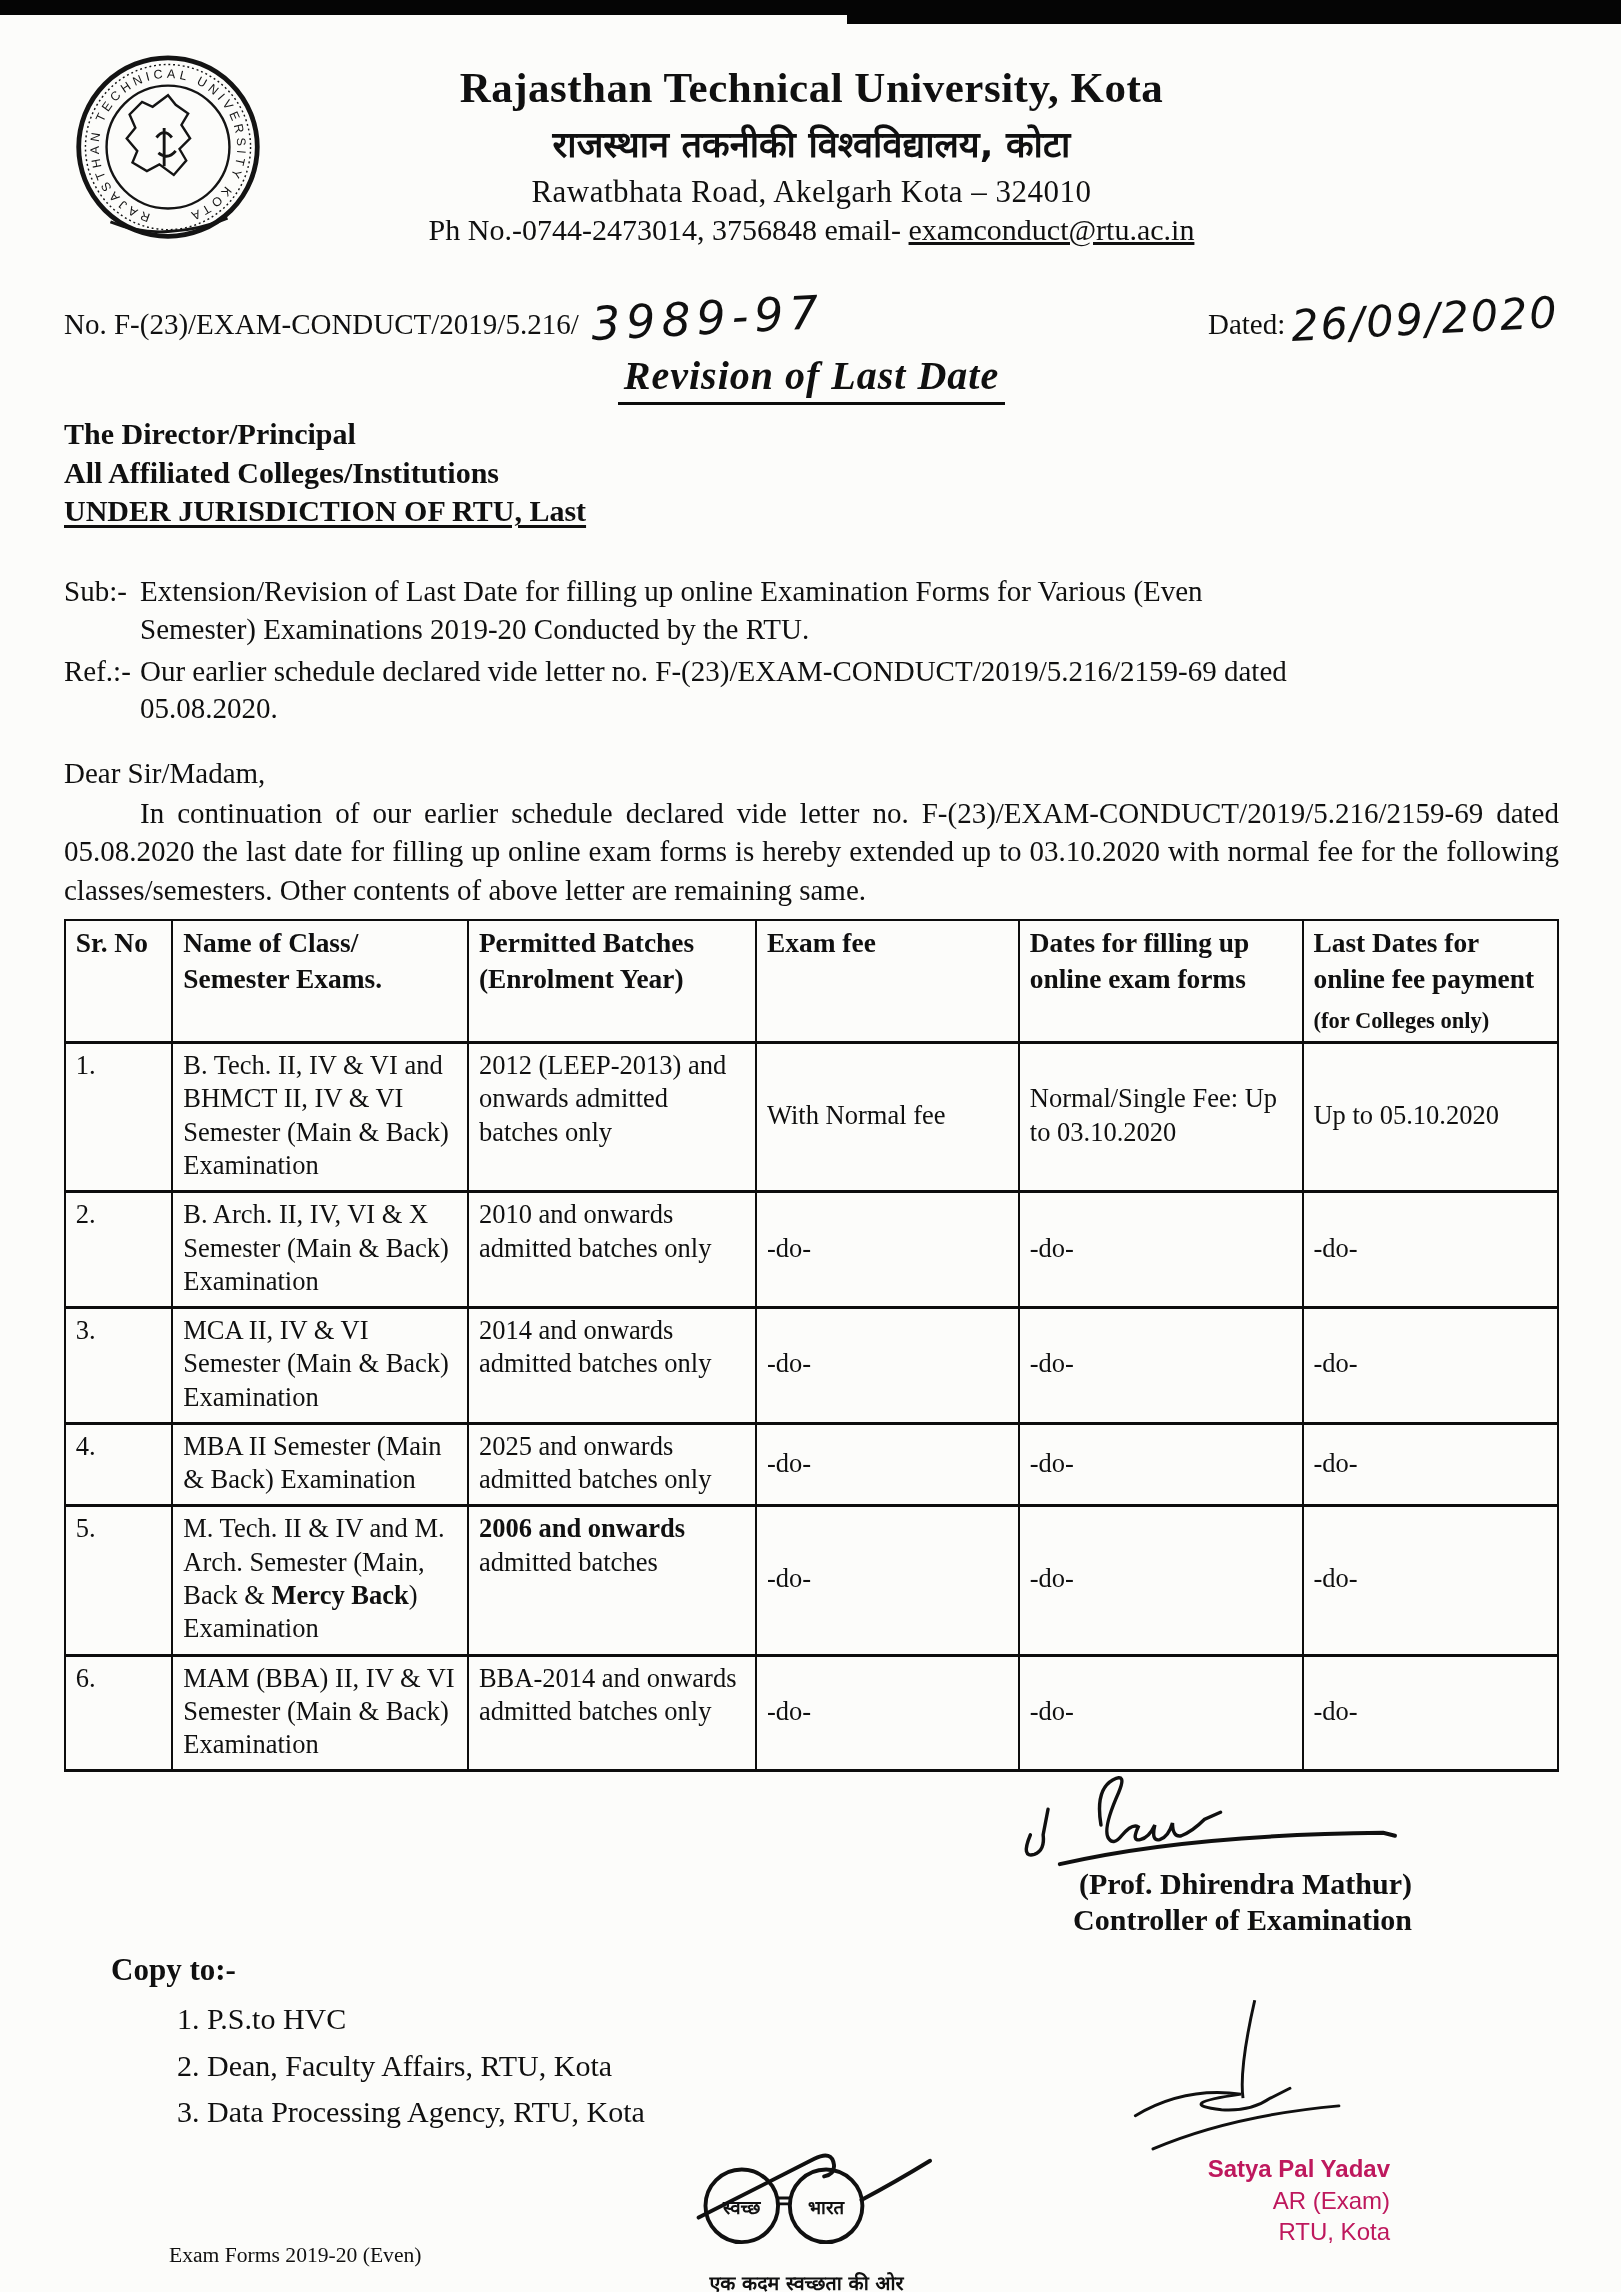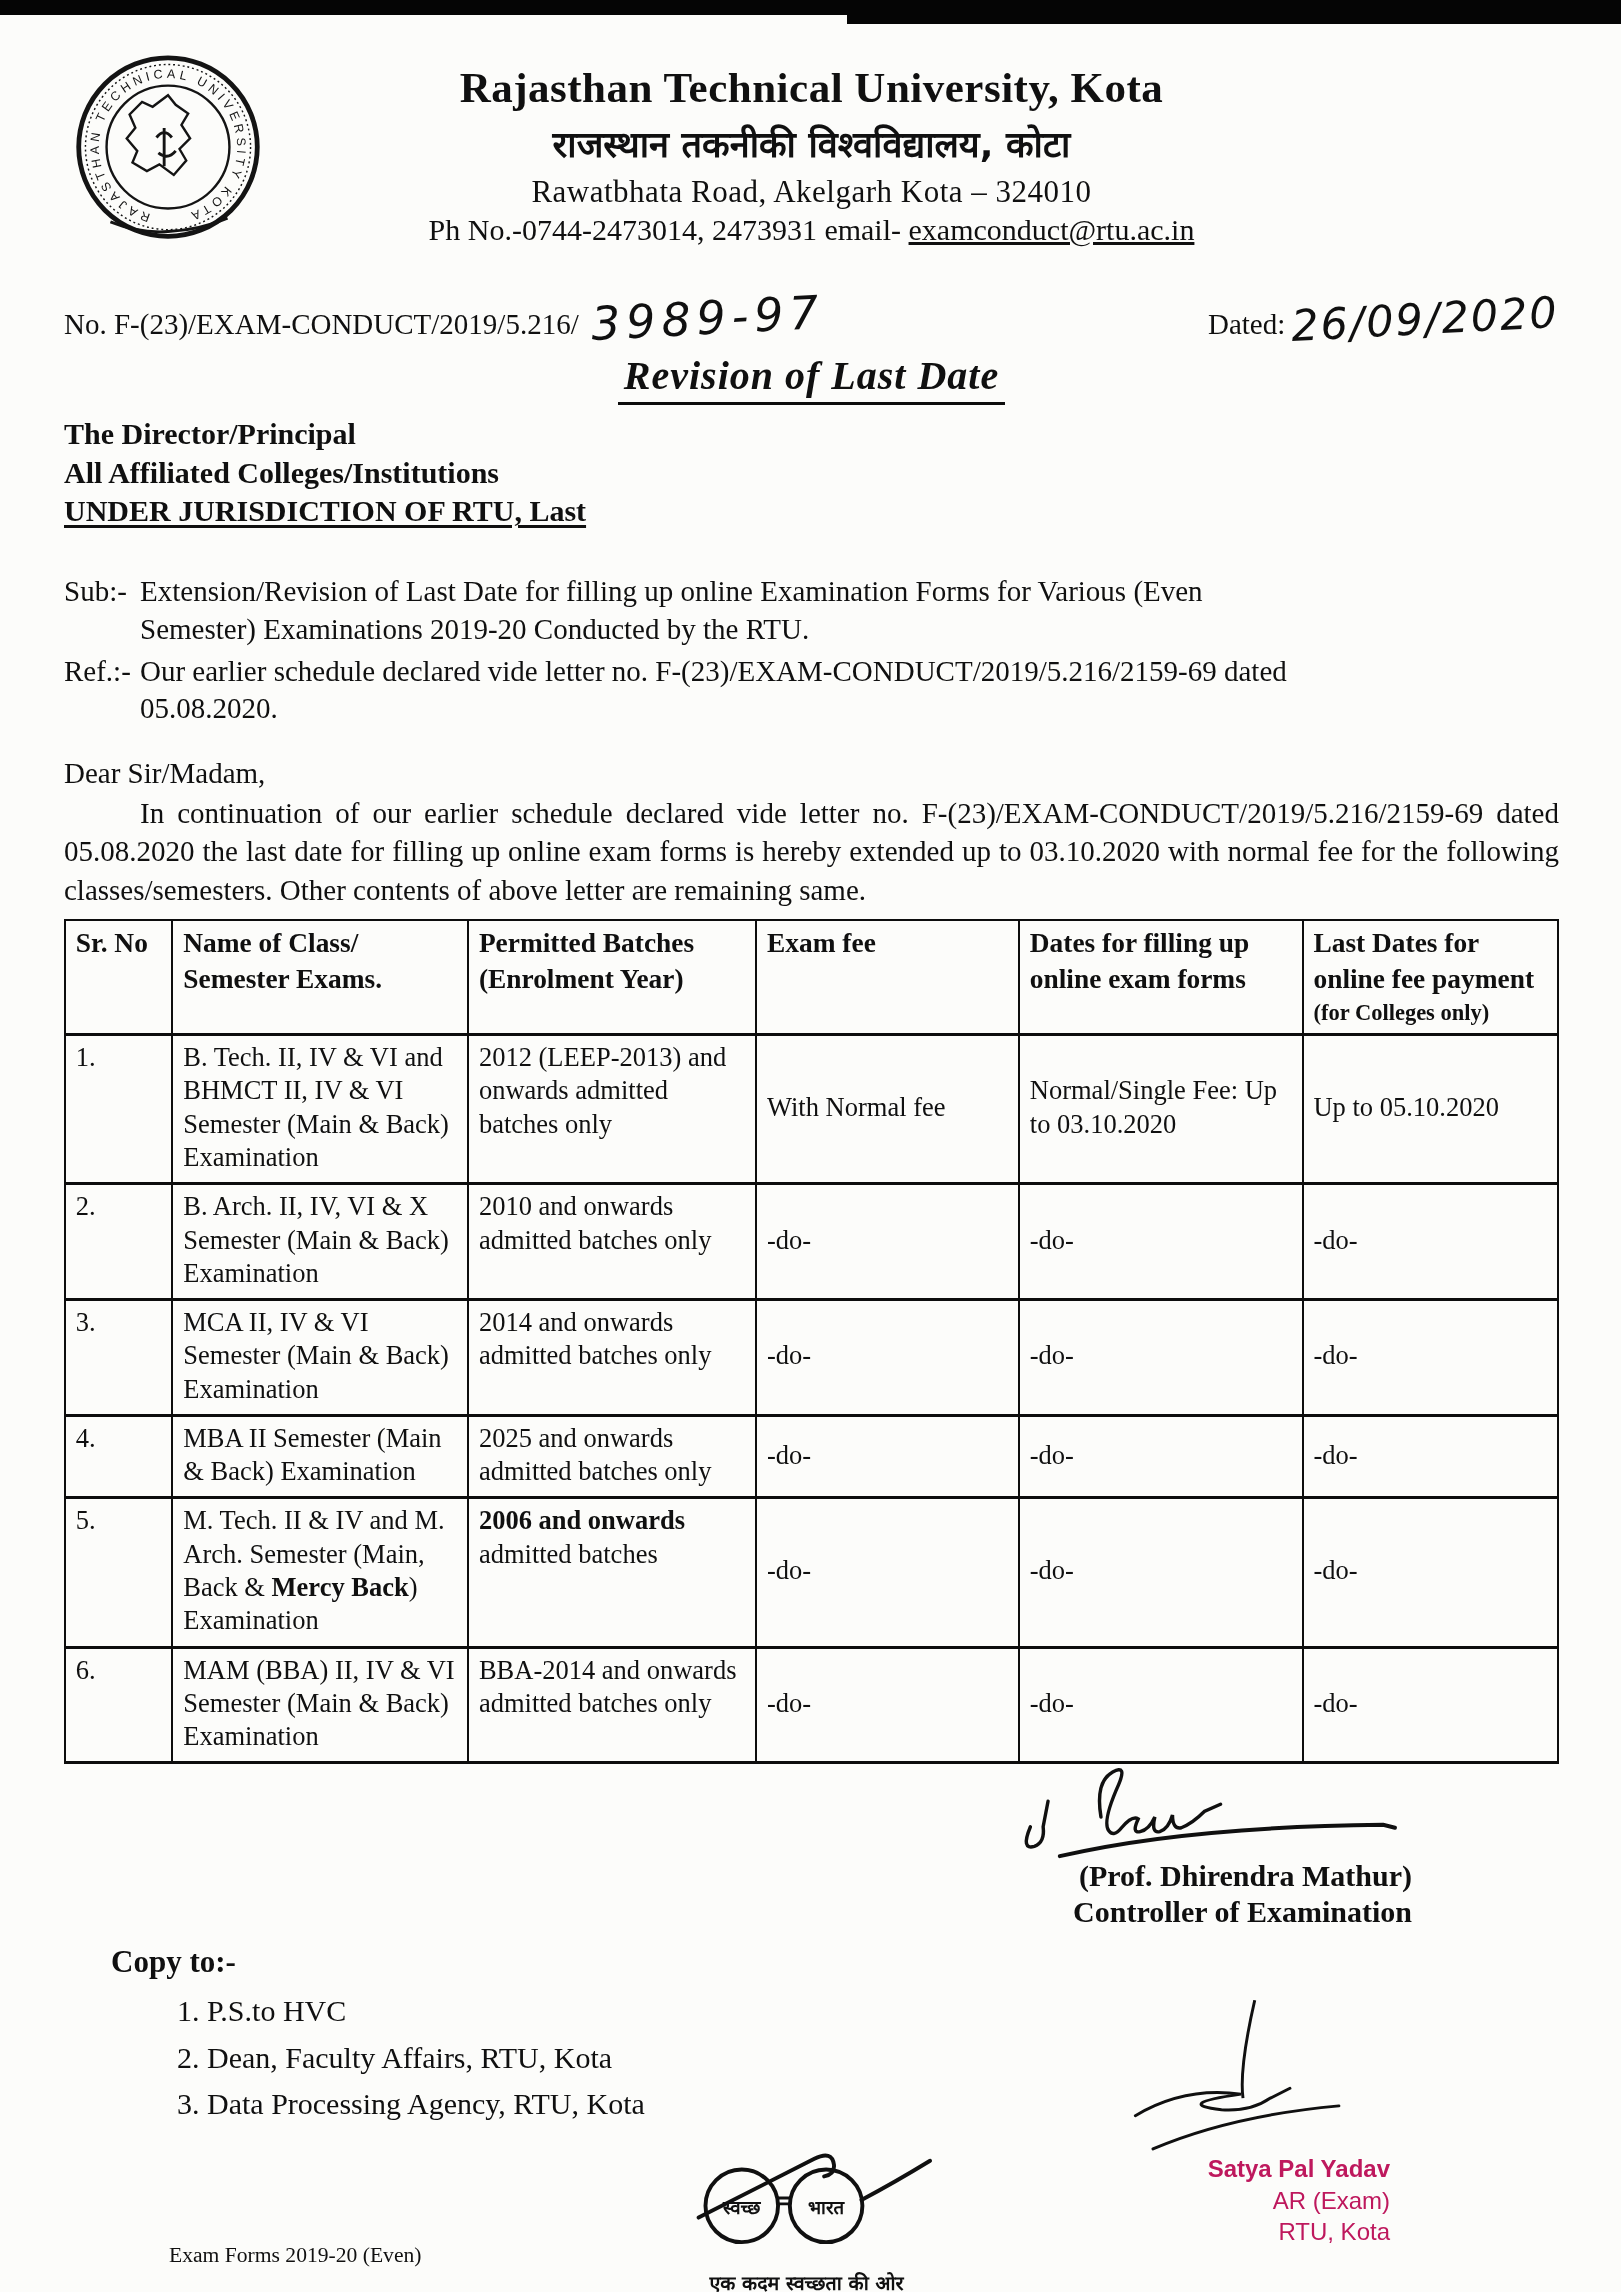--- a/index.html
+++ b/index.html
@@ -43,21 +43,21 @@
   .sub-block { margin-top:43px; }
 
   .salutation { margin-top:29px; font-size:29px; }
   .body-par { font-size:29px; line-height:1.33; text-align:justify; text-indent:76px; margin-top:3.9px; }
 
   
   table.sched { border-collapse:collapse; width:100%; margin-top:9.8px; font-size:26.5px; line-height:1.26; }
   table.sched th, table.sched td { border:2px solid #0d0d0d; border-bottom-width:3.9px; border-top-width:2.9px;
       padding:4.9px 7.8px 7.8px 9.8px; text-align:left; vertical-align:top; }
   table.sched th { font-weight:bold; font-size:27.4px; line-height:1.3; }
-  table.sched .note { display:block; font-size:22.5px; font-weight:bold; line-height:1.15; margin-top:2px; }
+  table.sched .note { display:block; font-size:22.5px; font-weight:bold; line-height:1.15; margin-top:10px; }
   table.sched td.v-mid { vertical-align:middle; }
   table.sched td.t-center { text-align:left; }
   .bold { font-weight:bold; }
 
   
   .sig-block { width:431px; margin:2px 147px 0 auto; text-align:right; }
   .sig-block svg { display:block; margin:0 auto -5.9px; }
   .sig-name { font-size:30px; font-weight:bold; }
   .sig-desig { font-size:30px; font-weight:bold; margin-top:2px; }
 
@@ -93,21 +93,21 @@
         <text font-size="13" font-family="Liberation Sans, sans-serif" letter-spacing="4" fill="#141414">
           <textPath href="#ringpath" startOffset="4%">RAJASTHAN TECHNICAL UNIVERSITY KOTA</textPath>
         </text>
         <path d="M100,44 l-16,12 -11,-5 -13,13 6,14 -9,11 11,13 -5,12 15,9 13,-7 15,11 13,-15 -7,-12 11,-11 -9,-14 7,-12 -13,-9 z" fill="none" stroke="#141414" stroke-width="2.5"></path>
         <path d="M96,78 v40 M88,88 q8,-10 16,0 M90,104 q10,8 18,-2" fill="none" stroke="#141414" stroke-width="3"></path>
         <path d="M40,176 q30,12 60,10 q35,-2 62,-14" fill="none" stroke="#141414" stroke-width="3"></path>
       </svg>
       <div class="uni-name">Rajasthan Technical University, Kota</div>
       <div class="uni-hindi">राजस्थान तकनीकी विश्वविद्यालय, कोटा</div>
       <div class="uni-address">Rawatbhata Road, Akelgarh Kota – 324010</div>
-      <div class="uni-phone"><span>Ph No.-0744-2473014, 2473931 email- </span><span class="email">examconduct@rtu.ac.in</span></div>
+      <div class="uni-phone"><span>Ph No.-0744-2473014, 3756848 email- </span><span class="email">examconduct@rtu.ac.in</span></div>
     </div>
 
     <div class="ref-row">
       <div><span>No. F-(23)/EXAM-CONDUCT/2019/5.216/</span><span class="handwrite hw-no">3989-97</span></div>
       <div><span>Dated:</span><span class="handwrite hw-date">26/09/2020</span></div>
     </div>
 
     <div class="doc-title">
       <span>Revision of Last Date</span>
     </div>

